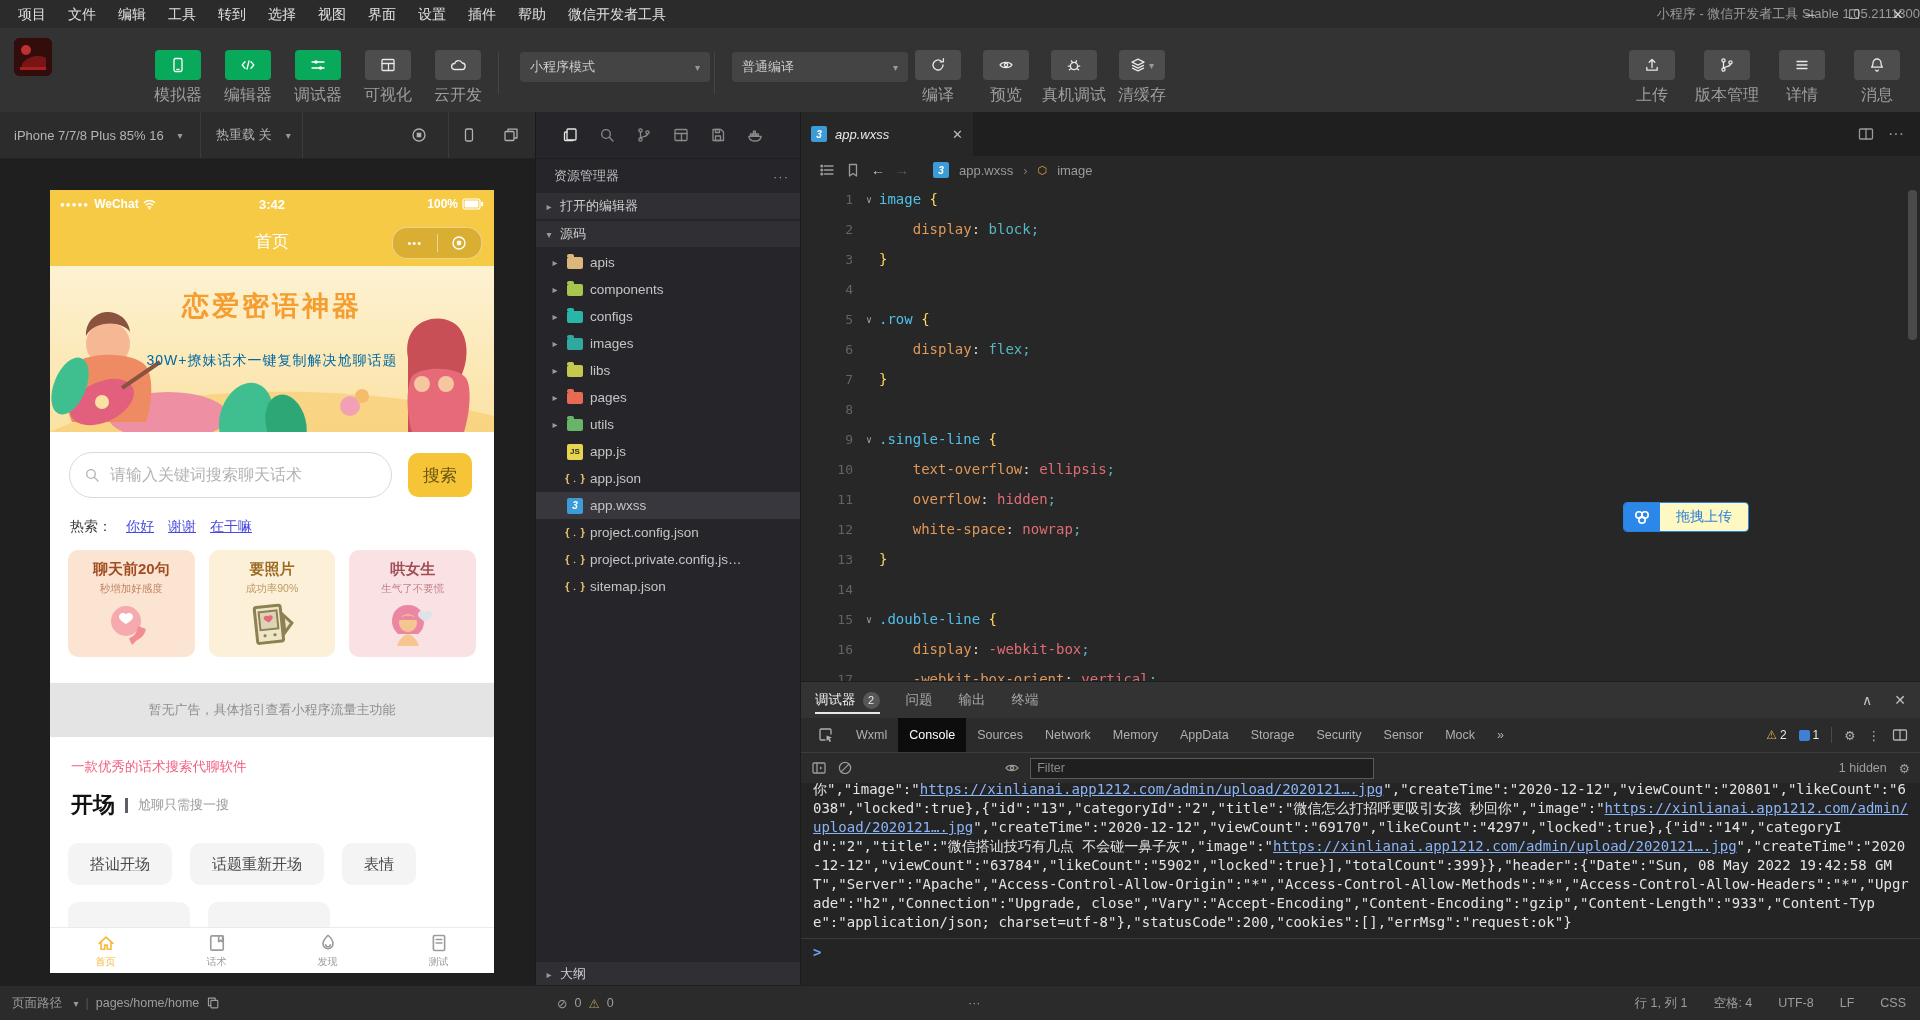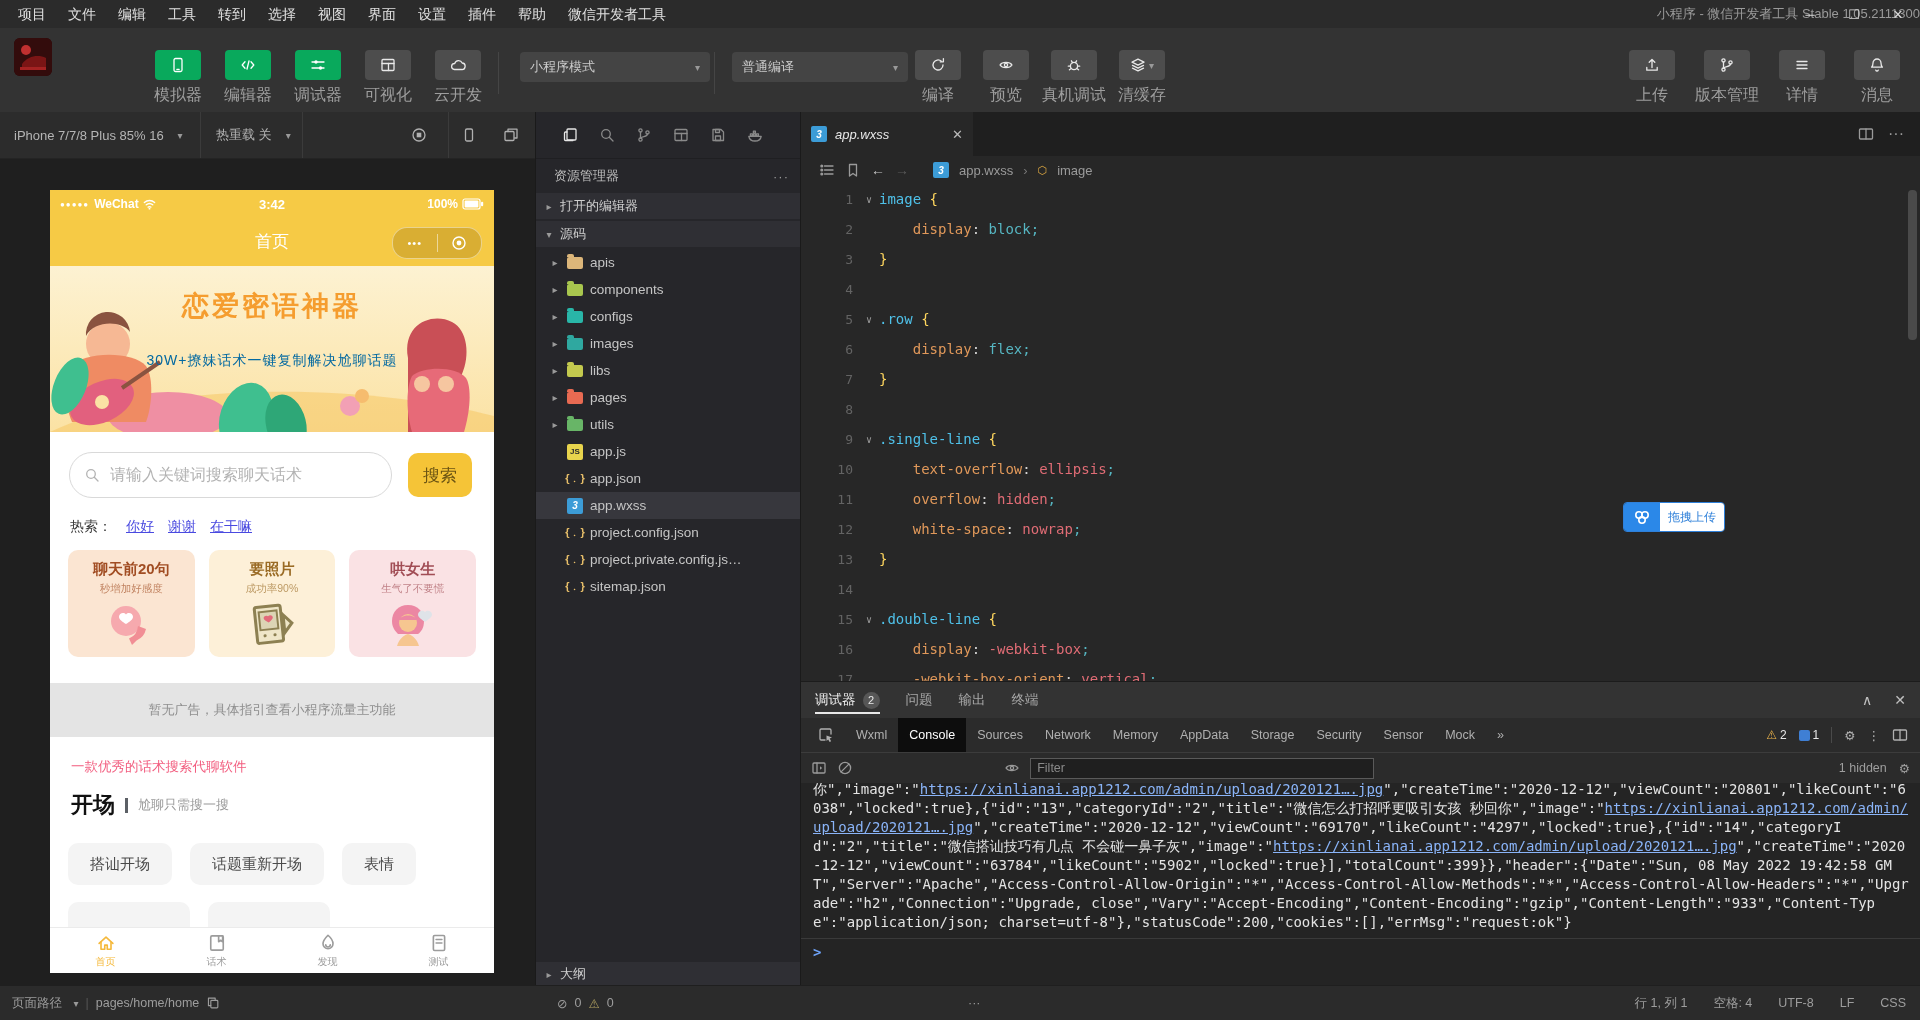--- a/index.html
+++ b/index.html
@@ -66,21 +66,21 @@
   .p-card{flex:1;height:107px;border-radius:10px;padding-top:10px;text-align:center;box-sizing:border-box;}
   .p-card-title{font-size:15px;font-weight:bold;}
   .p-card-sub{font-size:10.5px;margin-top:3px;opacity:.65;}
   .p-card .icon{margin-top:6px;}
   .p-adbar{position:absolute;top:493px;left:0;right:0;height:54px;background:#e4e4e4;color:#8f8f8f;font-size:13px;display:flex;align-items:center;justify-content:center;}
   .p-promo{position:absolute;top:568px;left:21px;font-size:13.5px;color:#f25d7f;}
   .p-sect{position:absolute;top:600px;left:21px;display:flex;align-items:center;gap:10px;}
   .p-sect-title{font-size:22px;font-weight:bold;color:#111;}
   .p-sect-bar{width:3px;height:15px;background:#5c6066;}
   .p-sect-sub{font-size:13px;color:#9a9a9a;}
-  .p-qbtns{position:absolute;top:653px;left:18px;right:18px;display:flex;gap:18px;}
+  .p-qbtns{position:absolute;top:653px;left:18px;right:18px;display:flex;gap:18px;text-decoration:underline;}
   .p-qbtn{height:42px;background:#f4f4f4;border-radius:10px;color:#4a4a4a;font-size:15px;display:flex;align-items:center;justify-content:center;padding:0 22px;}
   .p-qbtns2{position:absolute;top:712px;left:18px;display:flex;gap:18px;}
   .p-qbtn2{height:26px;width:122px;background:#f4f4f4;border-radius:10px 10px 0 0;}
   .p-tabbar{position:absolute;bottom:0;left:0;right:0;height:45px;background:#fff;border-top:1px solid #ebebeb;display:flex;z-index:3;}
   .p-tab{flex:1;display:flex;flex-direction:column;align-items:center;justify-content:center;gap:2px;font-size:10px;color:#9c9c9c;}
   .p-tab.active{color:#f5b93c;}
 
   
   .ex-icons{height:46px;display:flex;align-items:center;gap:21px;padding-left:26px;border-bottom:1px solid #1f1f22;color:#8a8a8a;flex:none;}
   .ex-icons .icon{color:#8a8a8a;}
@@ -114,21 +114,21 @@
   .bc-sym{color:#d8a440;font-size:11px;}
   .code-area{position:absolute;top:72px;left:0;right:0;bottom:304px;overflow:hidden;background:#272727;}
   .code-line{height:30px;display:flex;align-items:center;font-family:"DejaVu Sans Mono",monospace;font-size:14px;white-space:pre;}
   .gutter{width:58px;text-align:right;color:#636363;font-size:13px;flex:none;padding-right:6px;box-sizing:border-box;}
   .fold{width:20px;color:#9a9a9a;font-size:10px;text-align:center;flex:none;}
   .tk-sel{color:#4fc1e9;} .tk-br{color:#ffd75e;} .tk-pr{color:#e0985a;}
   .tk-pu{color:#d4d4d4;} .tk-kw{color:#56b6c2;} .tk-str{color:#e06c75;} .tk-semi{color:#56b6c2;}
   .v-scrollbar{position:absolute;right:3px;top:78px;width:9px;height:150px;background:#4a4a4a;border-radius:4px;}
   .drag-upload{position:absolute;left:822px;top:390px;height:28px;display:flex;align-items:stretch;border:1px solid #2f80d9;border-radius:4px;overflow:hidden;z-index:5;}
   .du-icon{width:36px;background:#2b88e8;color:#fff;display:flex;align-items:center;justify-content:center;}
-  .du-text{background:#ffffff;color:#2f80d9;font-size:12px;display:flex;align-items:center;padding:0 8px;}
+  .du-text{background:#fef9c3;color:#2f80d9;font-size:14px;display:flex;align-items:center;padding:0 16px;}
 
   
   .debugger{position:absolute;left:0;right:0;bottom:0;height:304px;background:#2a2a2a;border-top:1px solid #1c1c1c;}
   .dbg-header{height:36px;background:#333333;display:flex;align-items:center;padding:0 14px;gap:26px;font-size:13.5px;color:#a8a8a8;}
   .dbg-tab{display:flex;align-items:center;gap:7px;height:100%;position:relative;}
   .dbg-tab.active{color:#f0f0f0;}
   .dbg-tab.active:after{content:"";position:absolute;left:0;right:0;bottom:4px;height:2px;background:#e8e8e8;}
   .dbg-badge{width:17px;height:17px;border-radius:50%;background:#565656;color:#e8e8e8;font-size:11px;display:flex;align-items:center;justify-content:center;}
   .dbg-header-right{margin-left:auto;display:flex;gap:22px;color:#c0c0c0;font-size:14px;}
   .devtools-tabs{height:34px;background:#2b2b2b;border-bottom:1px solid #3c3c3c;display:flex;align-items:center;font-size:12.5px;color:#b0b0b0;padding-left:6px;}

